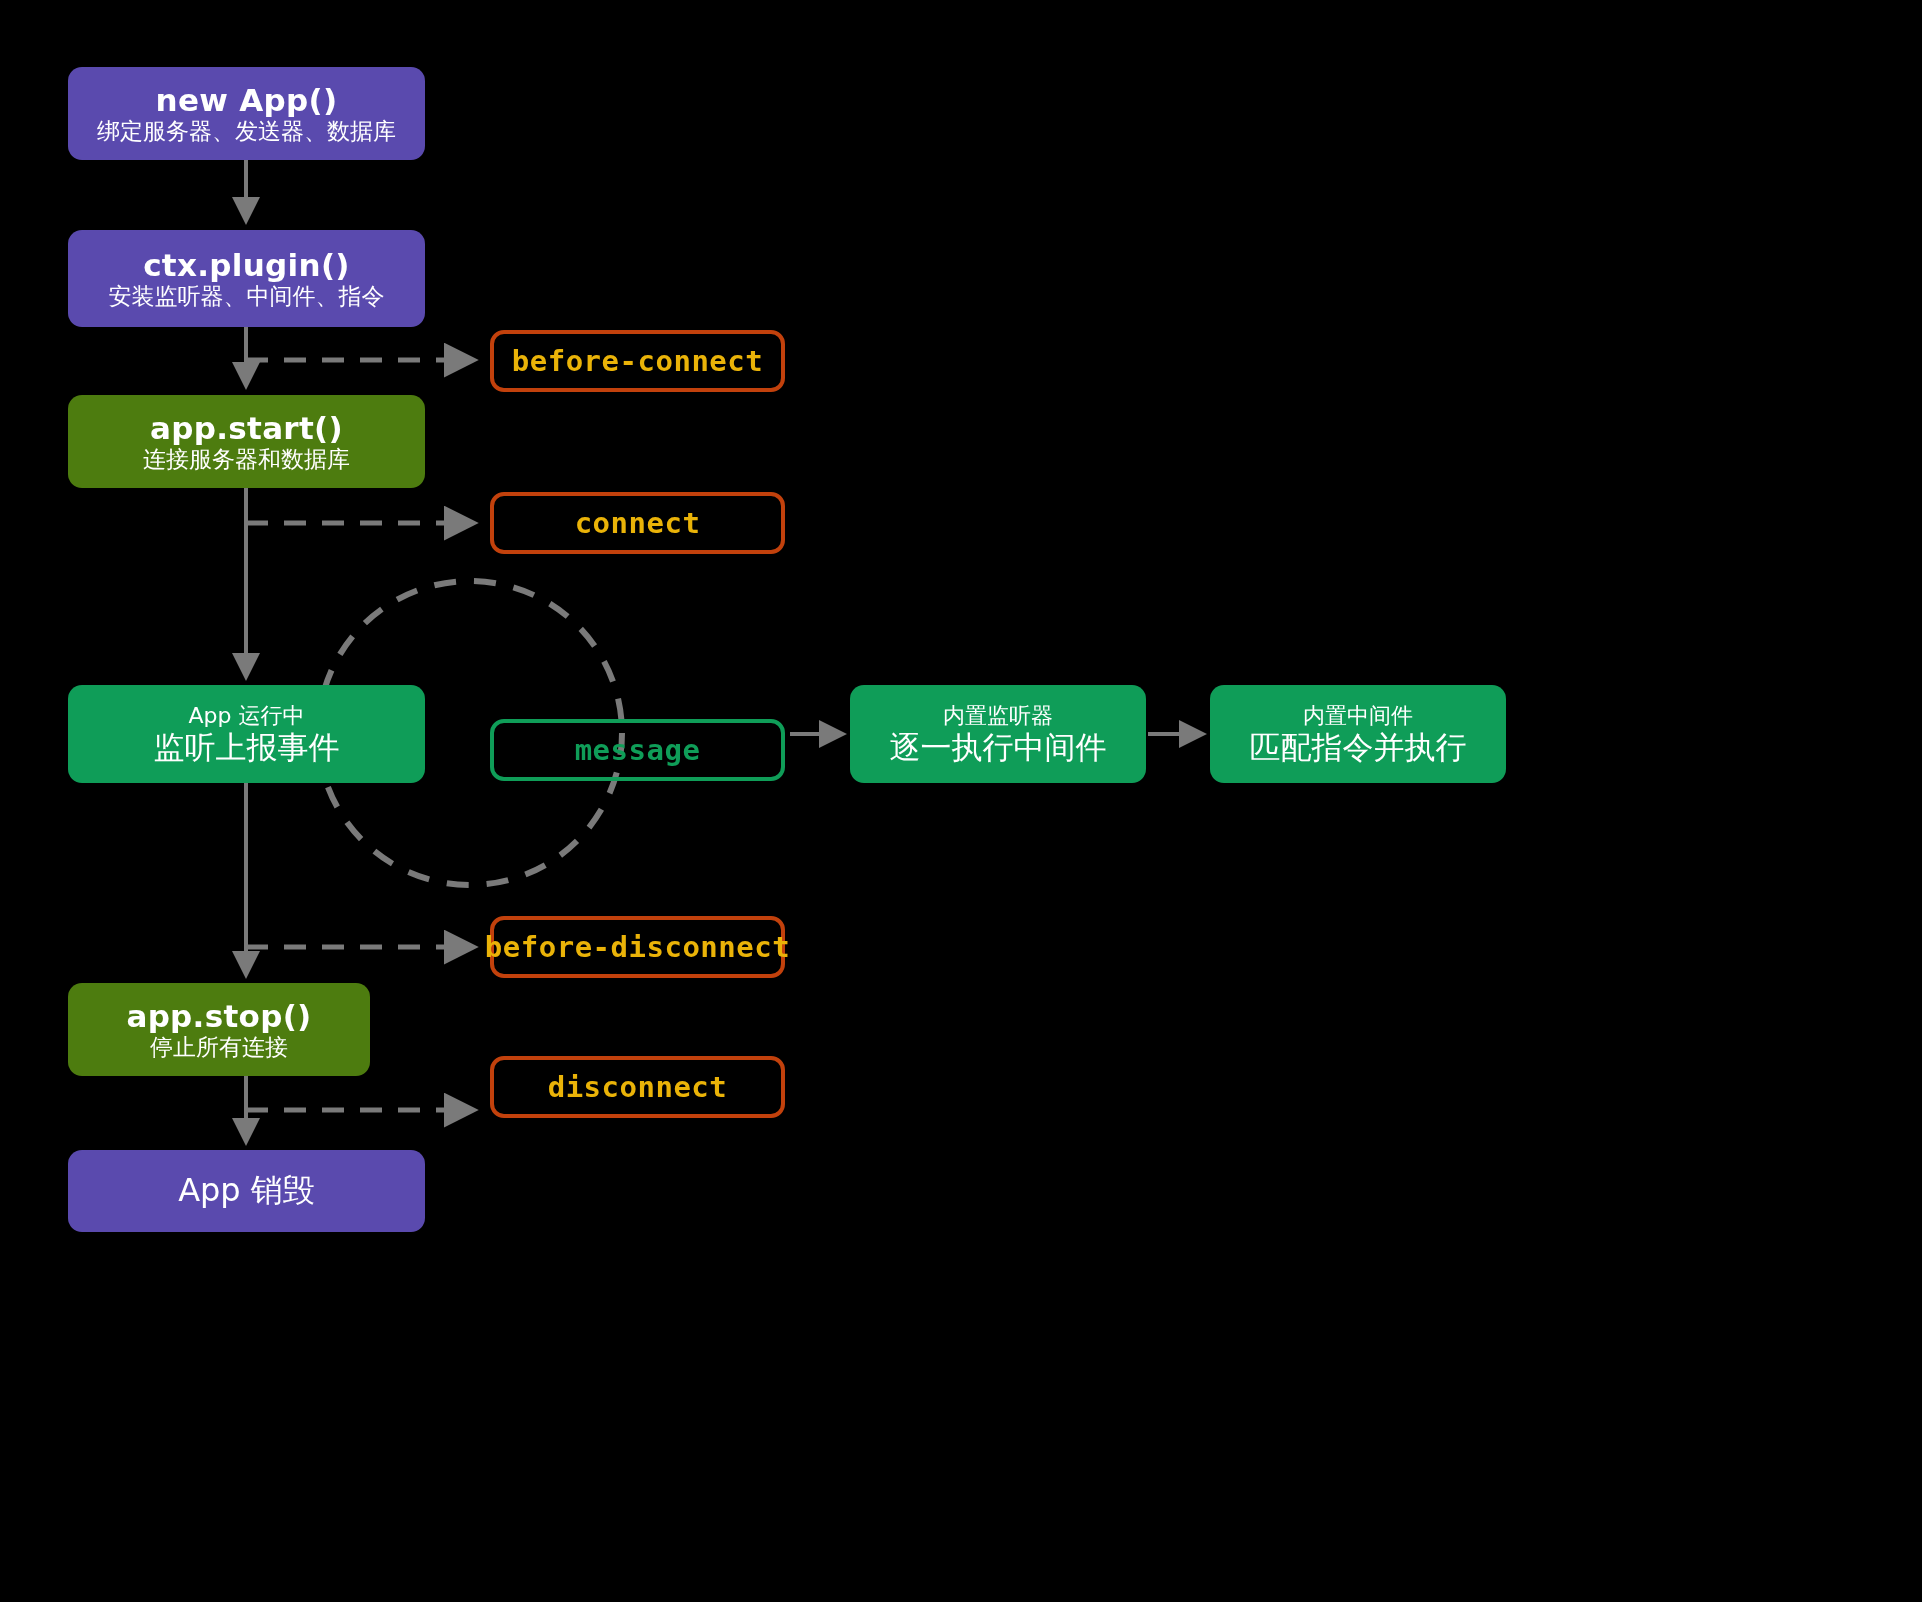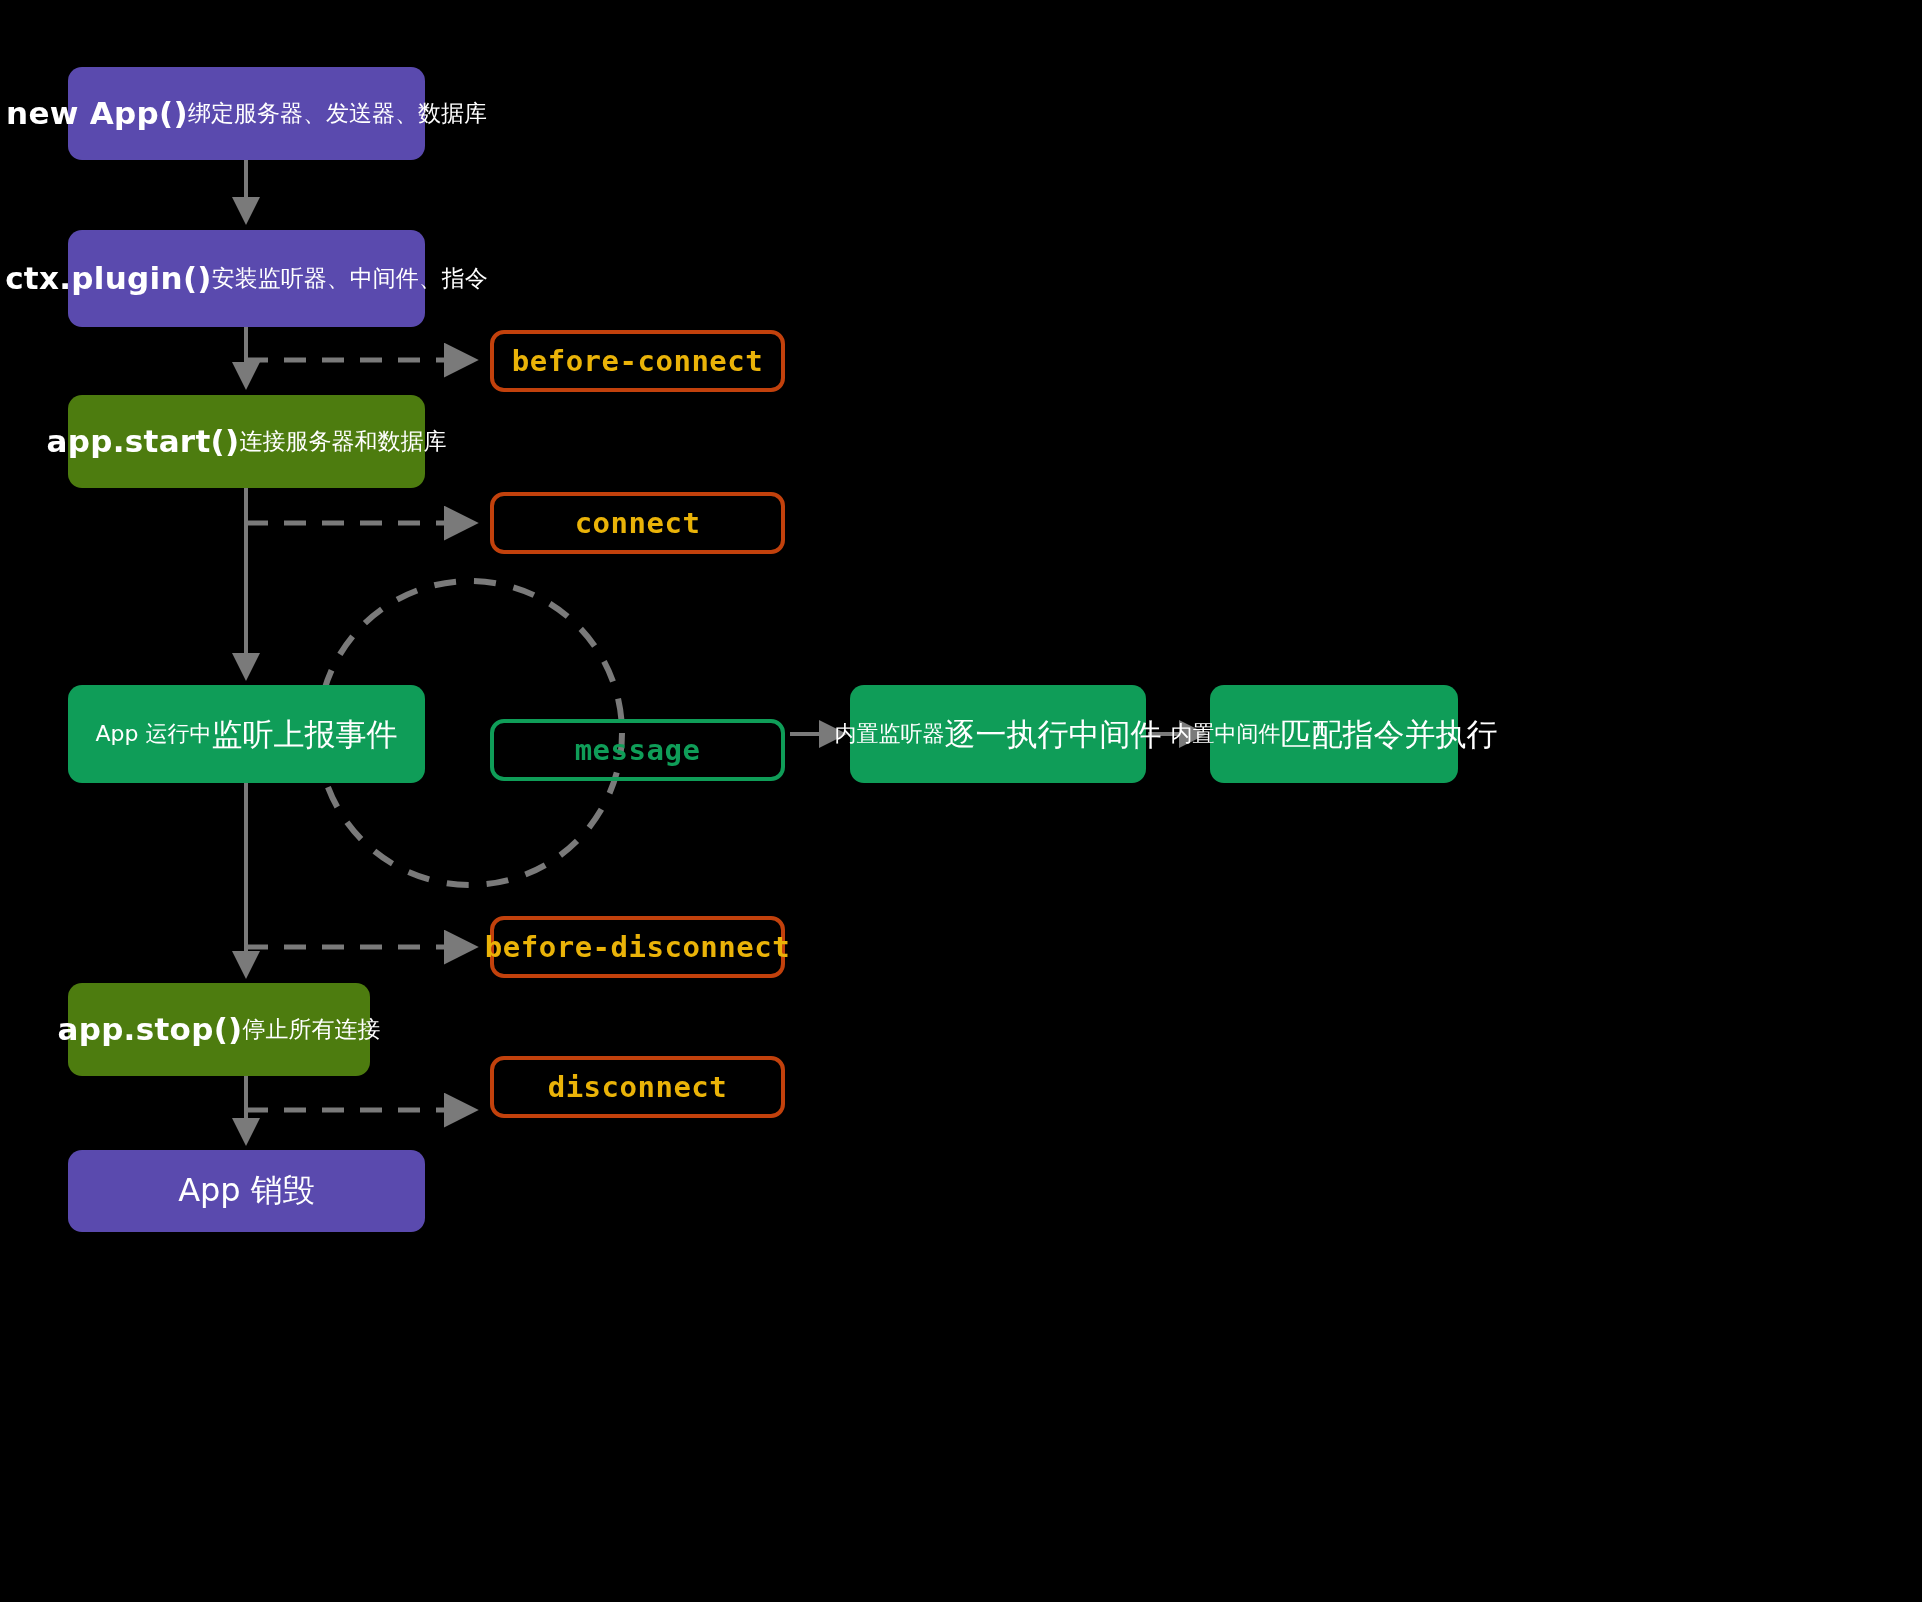--- a/index.html
+++ b/index.html
@@ -2,21 +2,21 @@
 <html><head>
 <meta charset="utf-8">
 <style>
   html,body{margin:0;padding:0;background:#000;}
   body{width:1922px;height:1602px;position:relative;overflow:hidden;
        font-family:"DejaVu Sans","Liberation Sans",sans-serif;}
   #stage{position:absolute;left:0;top:0;width:1922px;height:1602px;}
   svg.edges{position:absolute;left:0;top:0;width:1922px;height:1602px;pointer-events:none;}
 
   .node{position:absolute;box-sizing:border-box;border-radius:14px;
-        display:flex;flex-direction:row;align-items:center;justify-content:center;
+        display:flex;flex-direction:column;align-items:center;justify-content:center;
         text-align:center;line-height:1.18;}
   .node .t1{display:block;white-space:nowrap;}
   .node .t2{display:block;white-space:nowrap;}
 
   
   .fill-purple{background:#5a4aae;color:#ffffff;}
   .fill-pink{background:#4d7c0f;color:#ffffff;}
   .fill-green{background:#0f9d58;color:#ffffff;}
 
   
@@ -125,21 +125,21 @@
 
   <div class="evt evt-green" style="left:490px;top:703px;width:295px;height:62px;margin-top:16px;">
     <span>message</span>
   </div>
 
   <div class="node fill-green" style="left:850px;top:685px;width:296px;height:98px;">
     <span class="t1 hdr-sm">内置监听器</span>
     <span class="t2 sub-lg">逐一执行中间件</span>
   </div>
 
-  <div class="node fill-green" style="left:1210px;top:685px;width:248px;height:98px;">
+  <div class="node fill-green" style="left:1210px;top:685px;width:296px;height:98px;">
     <span class="t1 hdr-sm">内置中间件</span>
     <span class="t2 sub-lg">匹配指令并执行</span>
   </div>
 
   <div class="evt evt-pink" style="left:490px;top:916px;width:295px;height:62px;">
     <span>before-disconnect</span>
   </div>
 
   <div class="node fill-pink" style="left:68px;top:983px;width:302px;height:93px;">
     <span class="t1 hdr">app.stop()</span>

